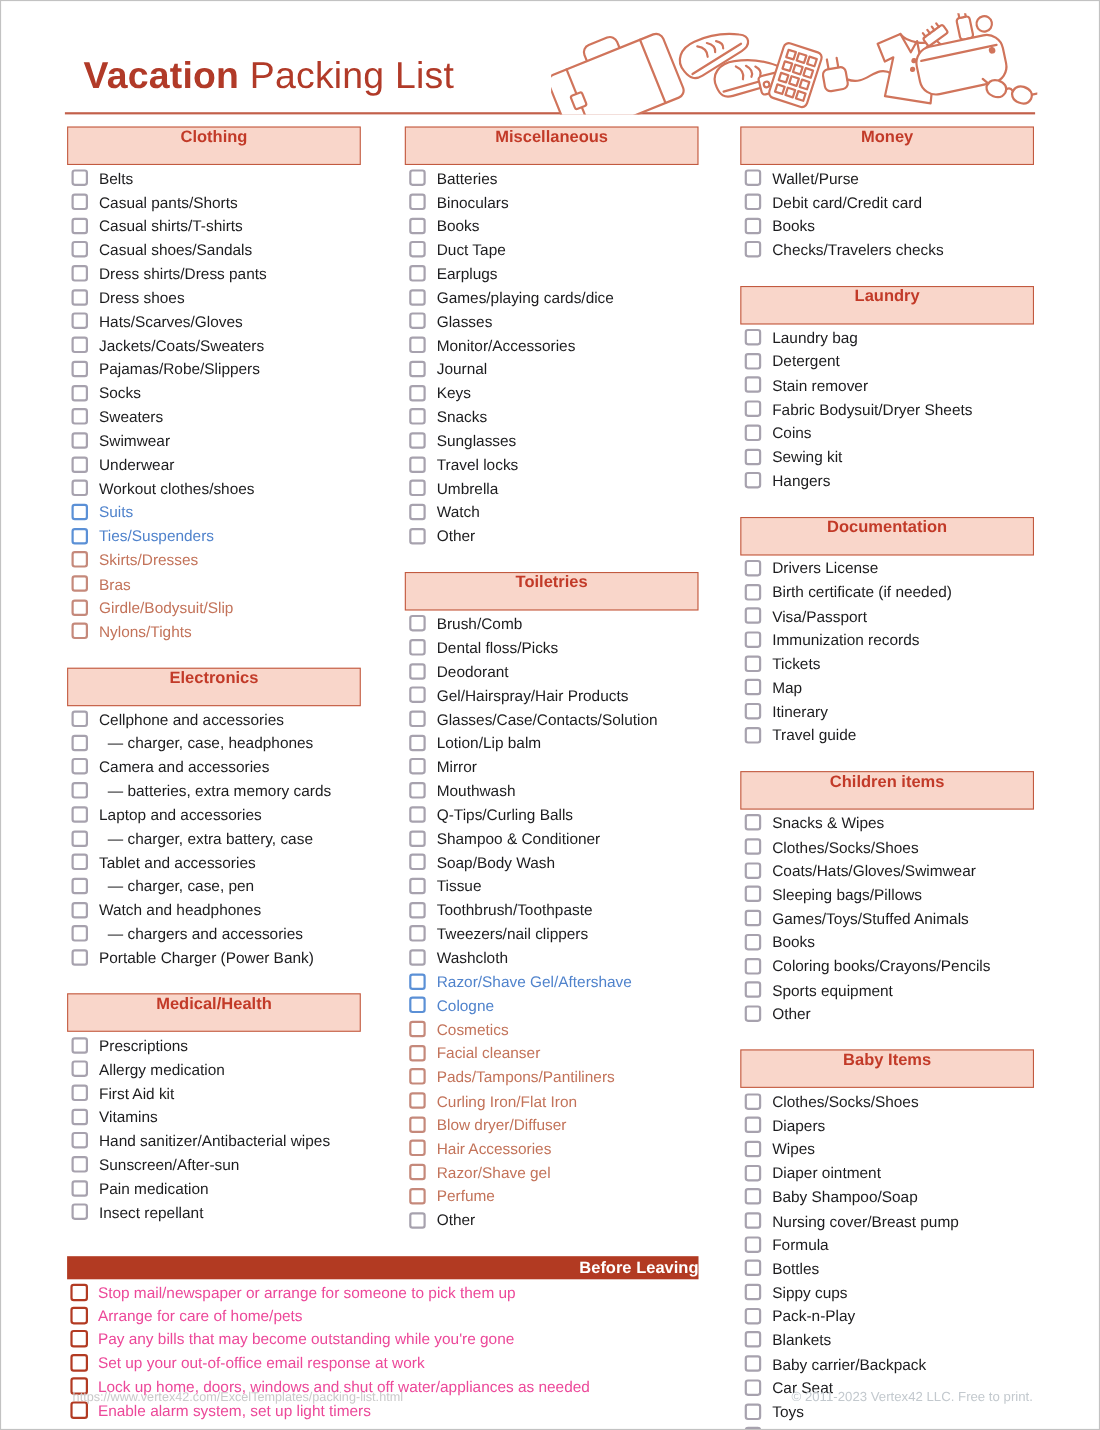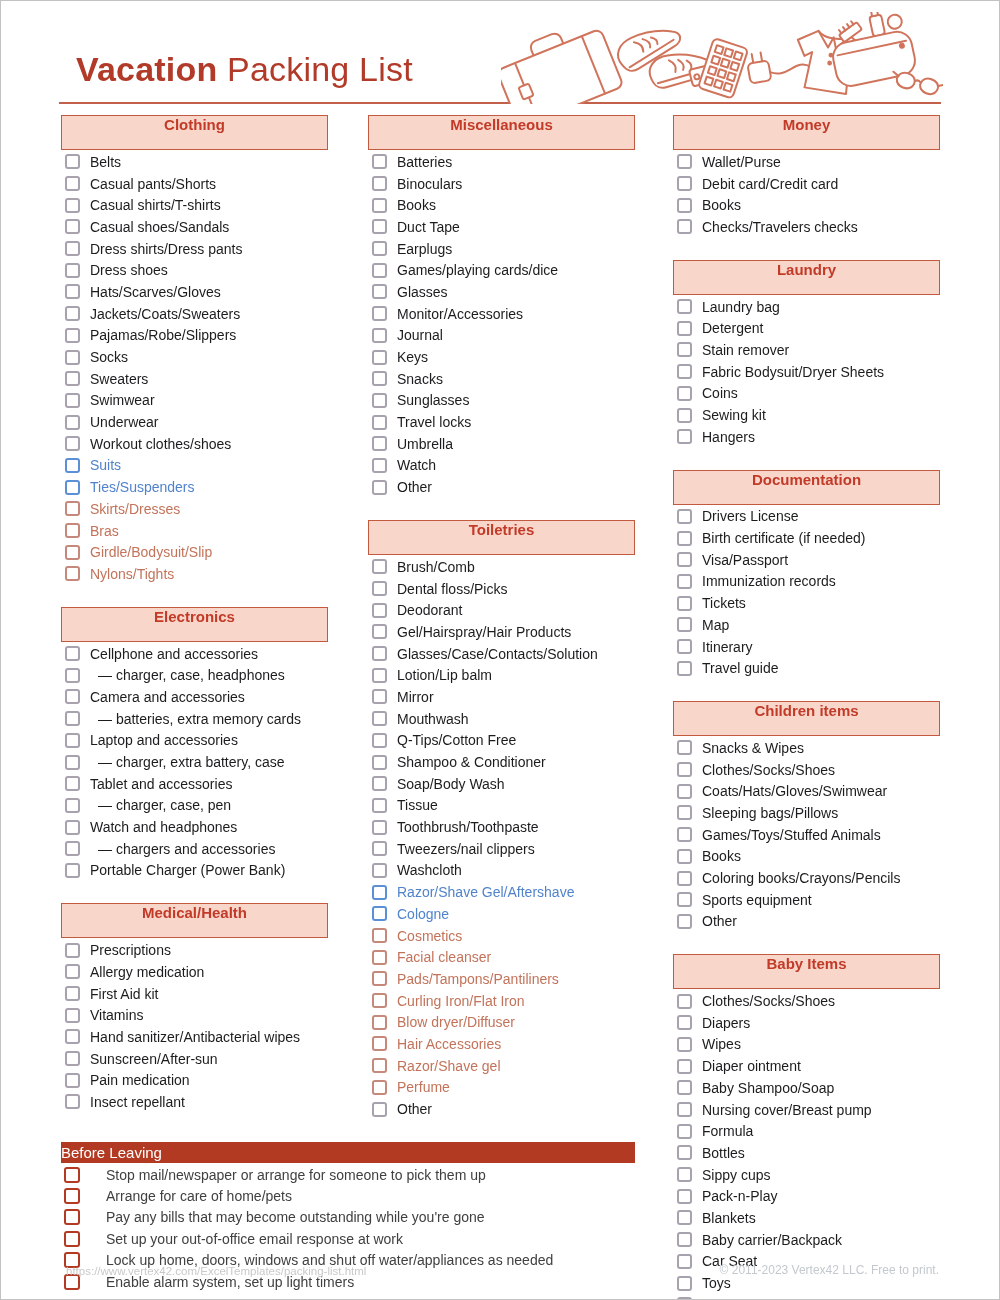--- a/index.html
+++ b/index.html
@@ -32,26 +32,26 @@
   }
   .label{font-size:14px;color:#1c1c1e;white-space:nowrap;}
   .row.sub .label{padding-left:8px;}
   .row.c-blue .checkbox{border-color:#5b90d6;}
   .row.c-blue .label{color:#5083cc;}
   .row.c-salmon .checkbox{border-color:#c5897b;}
   .row.c-salmon .label{color:#c3735a;}
   
   .bl-header{
     box-sizing:border-box;height:21px;line-height:21px;background:#b23a22;
-    color:#fff;font-weight:400;font-size:15px;text-align:left;
+    color:#fff;font-weight:700;font-size:15px;text-align:right;
   }
   .bl-list{padding-top:1px;}
   .bl-row{display:flex;align-items:center;height:21.4px;}
   .bl-row .checkbox{width:16px;height:16px;border:2.5px solid #b23a22;border-radius:3px;margin:0 9px 0 3px;}
-  .bl-row .label{color:#404040;margin-left:17px;}
+  .bl-row .label{color:#ec4899;}
   
   .foot-url{position:absolute;left:65px;bottom:22px;font-size:11.5px;color:#c9c9c9;}
   .foot-copy{position:absolute;right:60px;bottom:22px;font-size:12px;color:#c3c9ce;}
 </style>
 </head>
 <body>
 
 <div class="page">
 
   <div class="hdr">
@@ -419,21 +419,21 @@
                 <div class="row">
                   <span class="checkbox"></span>
                   <span class="label">Mirror</span>
                 </div>
                 <div class="row">
                   <span class="checkbox"></span>
                   <span class="label">Mouthwash</span>
                 </div>
                 <div class="row">
                   <span class="checkbox"></span>
-                  <span class="label">Q-Tips/Cotton Free</span>
+                  <span class="label">Q-Tips/Curling Balls</span>
                 </div>
                 <div class="row">
                   <span class="checkbox"></span>
                   <span class="label">Shampoo &amp; Conditioner</span>
                 </div>
                 <div class="row">
                   <span class="checkbox"></span>
                   <span class="label">Soap/Body Wash</span>
                 </div>
                 <div class="row">

